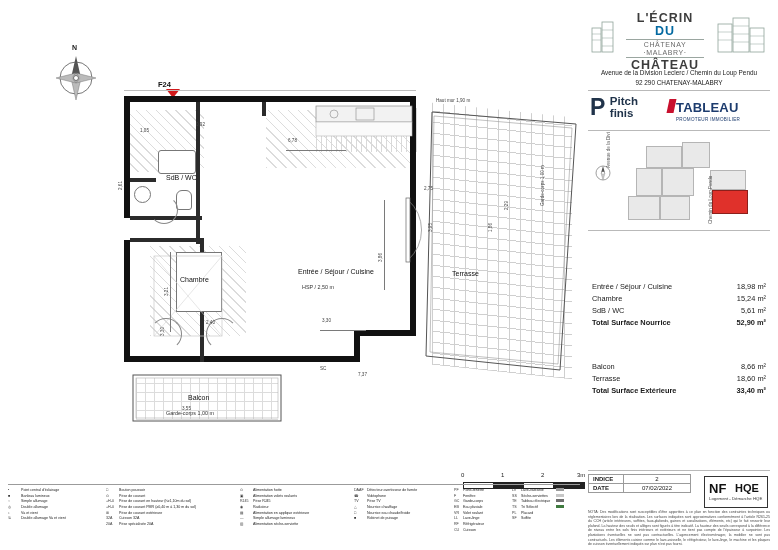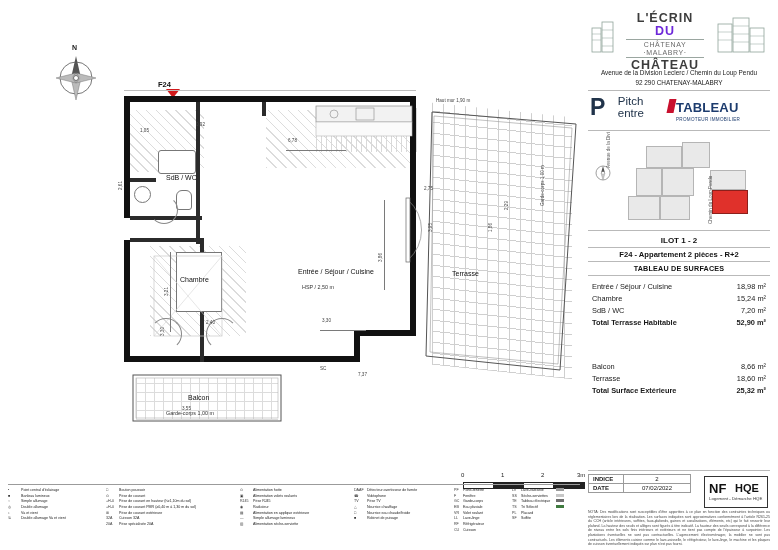--- a/index.html
+++ b/index.html
@@ -18,39 +18,39 @@
     position:absolute;left:588px;top:8px;width:182px;height:534px;
   }
 
   
   .logo-block{position:absolute;left:0;top:0;width:182px;height:58px;}
   .logo-main{
     position:absolute;left:28px;top:4px;width:98px;text-align:center;
     line-height:1.05;
   }
   .logo-l1{font-size:12.5px;letter-spacing:1px;color:#3c3c3c;font-weight:bold;}
-  .logo-l2{font-size:12.5px;letter-spacing:1px;color:#6d28d9;font-weight:bold;}
+  .logo-l2{font-size:12.5px;letter-spacing:1px;color:#0369a1;font-weight:bold;}
   .logo-l3{font-size:7px;letter-spacing:.6px;color:#6a6a6a;border-top:1px solid #9aa6a0;border-bottom:1px solid #9aa6a0;margin:1px 10px;padding:1px 0;}
   .logo-l4{font-size:12.5px;letter-spacing:1px;color:#3c3c3c;font-weight:bold;}
   .logo-left-ico,.logo-right-ico{position:absolute;top:6px;width:26px;height:40px;}
   .logo-left-ico{left:2px;}
   .logo-right-ico{left:128px;width:52px;}
 
   .addr{
     position:absolute;left:0;top:60px;width:182px;text-align:center;
     font-size:6.4px;line-height:1.5;color:#222;
   }
 
   .hr-line{position:absolute;left:0;width:182px;border-top:1px solid #b9b9b9;}
 
   
   .partners{position:absolute;left:0;top:86px;width:182px;height:34px;}
   .pitch{position:absolute;left:2px;top:2px;width:80px;}
   .pitch-p{display:inline-block;font-size:23px;font-weight:bold;color:#20334a;line-height:1;vertical-align:middle;}
-  .pitch-txt{display:inline-block;vertical-align:middle;margin-left:8px;font-size:11.5px;line-height:1.02;color:#20334a;font-weight:normal;}
+  .pitch-txt{display:inline-block;vertical-align:middle;margin-left:0;font-size:11.5px;line-height:1.02;color:#20334a;font-weight:bold;}
   .foncier{position:absolute;left:88px;top:4px;width:92px;}
   .fon-name{font-size:13px;font-weight:bold;color:#1d3c6e;letter-spacing:.2px;}
   .fon-sub{font-size:4.6px;color:#1d3c6e;letter-spacing:.3px;margin-top:1px;}
   .fon-red{position:absolute;left:-8px;top:1px;width:7px;height:14px;background:#c8102e;transform:skewX(-12deg);}
 
   
   .siteplan{position:absolute;left:0;top:124px;width:182px;height:100px;overflow:hidden;}
   .sp-bg{position:absolute;inset:0;background:#ffffff;}
   .sp-block{position:absolute;background:#e9e9e9;border:1px solid #b5b5b5;}
   .sp-hl{position:absolute;background:#e0312b;border:1px solid #8c1f1b;}
@@ -510,21 +510,21 @@
       <div>92 290 CHATENAY-MALABRY</div>
     </div>
 
     <div class="hr-line" style="top:82px;"></div>
 
     <div class="partners">
       <div class="pitch">
         <span class="pitch-p">P</span>
         <span class="pitch-txt">
           <span style="display:block">Pitch</span>
-          <span style="display:block">entre</span>
+          <span style="display:block">finis</span>
         </span>
       </div>
       <div class="foncier">
         <div style="position:relative;display:inline-block;">
           <span class="fon-red"></span>
           <span class="fon-name">TABLEAU</span>
         </div>
         <div class="fon-sub">PROMOTEUR IMMOBILIER</div>
       </div>
     </div>
@@ -545,60 +545,52 @@
       <div class="sp-block" style="left:74px;top:36px;width:30px;height:26px;"></div>
       <div class="sp-block" style="left:40px;top:64px;width:30px;height:22px;"></div>
       <div class="sp-block" style="left:72px;top:64px;width:28px;height:22px;"></div>
       <div class="sp-block" style="left:122px;top:38px;width:34px;height:18px;"></div>
       <div class="sp-hl" style="left:124px;top:58px;width:34px;height:22px;"></div>
       <div class="sp-vert2">Chemin du Loup Pendu</div>
     </div>
 
     <div class="hr-line" style="top:222px;"></div>
 
-    <div class="lot-hdr">
-      <div class="lot-line">ILOT 1 - 2</div>
-      <div style="border-top:1px solid #b9b9b9;"></div>
-      <div class="lot-line small">F24 - Appartement 2 pièces - R+2</div>
-      <div style="border-top:1px solid #b9b9b9;"></div>
-      <div class="lot-line tbl-title">TABLEAU DE SURFACES</div>
-      <div style="border-top:1px solid #b9b9b9;"></div>
-    </div>
 
     <div class="surf" style="top:272px;">
       <div class="surf-row">
         <span class="lbl">Entrée / Séjour / Cuisine</span>
         <span class="val">18,98 m²</span>
       </div>
       <div class="surf-row">
         <span class="lbl">Chambre</span>
         <span class="val">15,24 m²</span>
       </div>
       <div class="surf-row">
         <span class="lbl">SdB / WC</span>
-        <span class="val">7,20 m²</span>
+        <span class="val">5,61 m²</span>
       </div>
       <div class="surf-row bold">
-        <span class="lbl">Total Terrasse Habitable</span>
+        <span class="lbl">Total Surface Nourrice</span>
         <span class="val">52,90 m²</span>
       </div>
     </div>
 
     <div class="surf" style="top:352px;">
       <div class="surf-row">
         <span class="lbl">Balcon</span>
         <span class="val">8,66 m²</span>
       </div>
       <div class="surf-row">
         <span class="lbl">Terrasse</span>
         <span class="val">18,60 m²</span>
       </div>
       <div class="surf-row bold">
         <span class="lbl">Total Surface Extérieure</span>
-        <span class="val">25,32 m²</span>
+        <span class="val">33,40 m²</span>
       </div>
     </div>
 
     <div class="hr-line" style="top:462px;"></div>
 
     <div class="indice">
       <table class="ind-tbl">
         <tbody>
             <tr>
           <td class="ind-k">INDICE</td>

